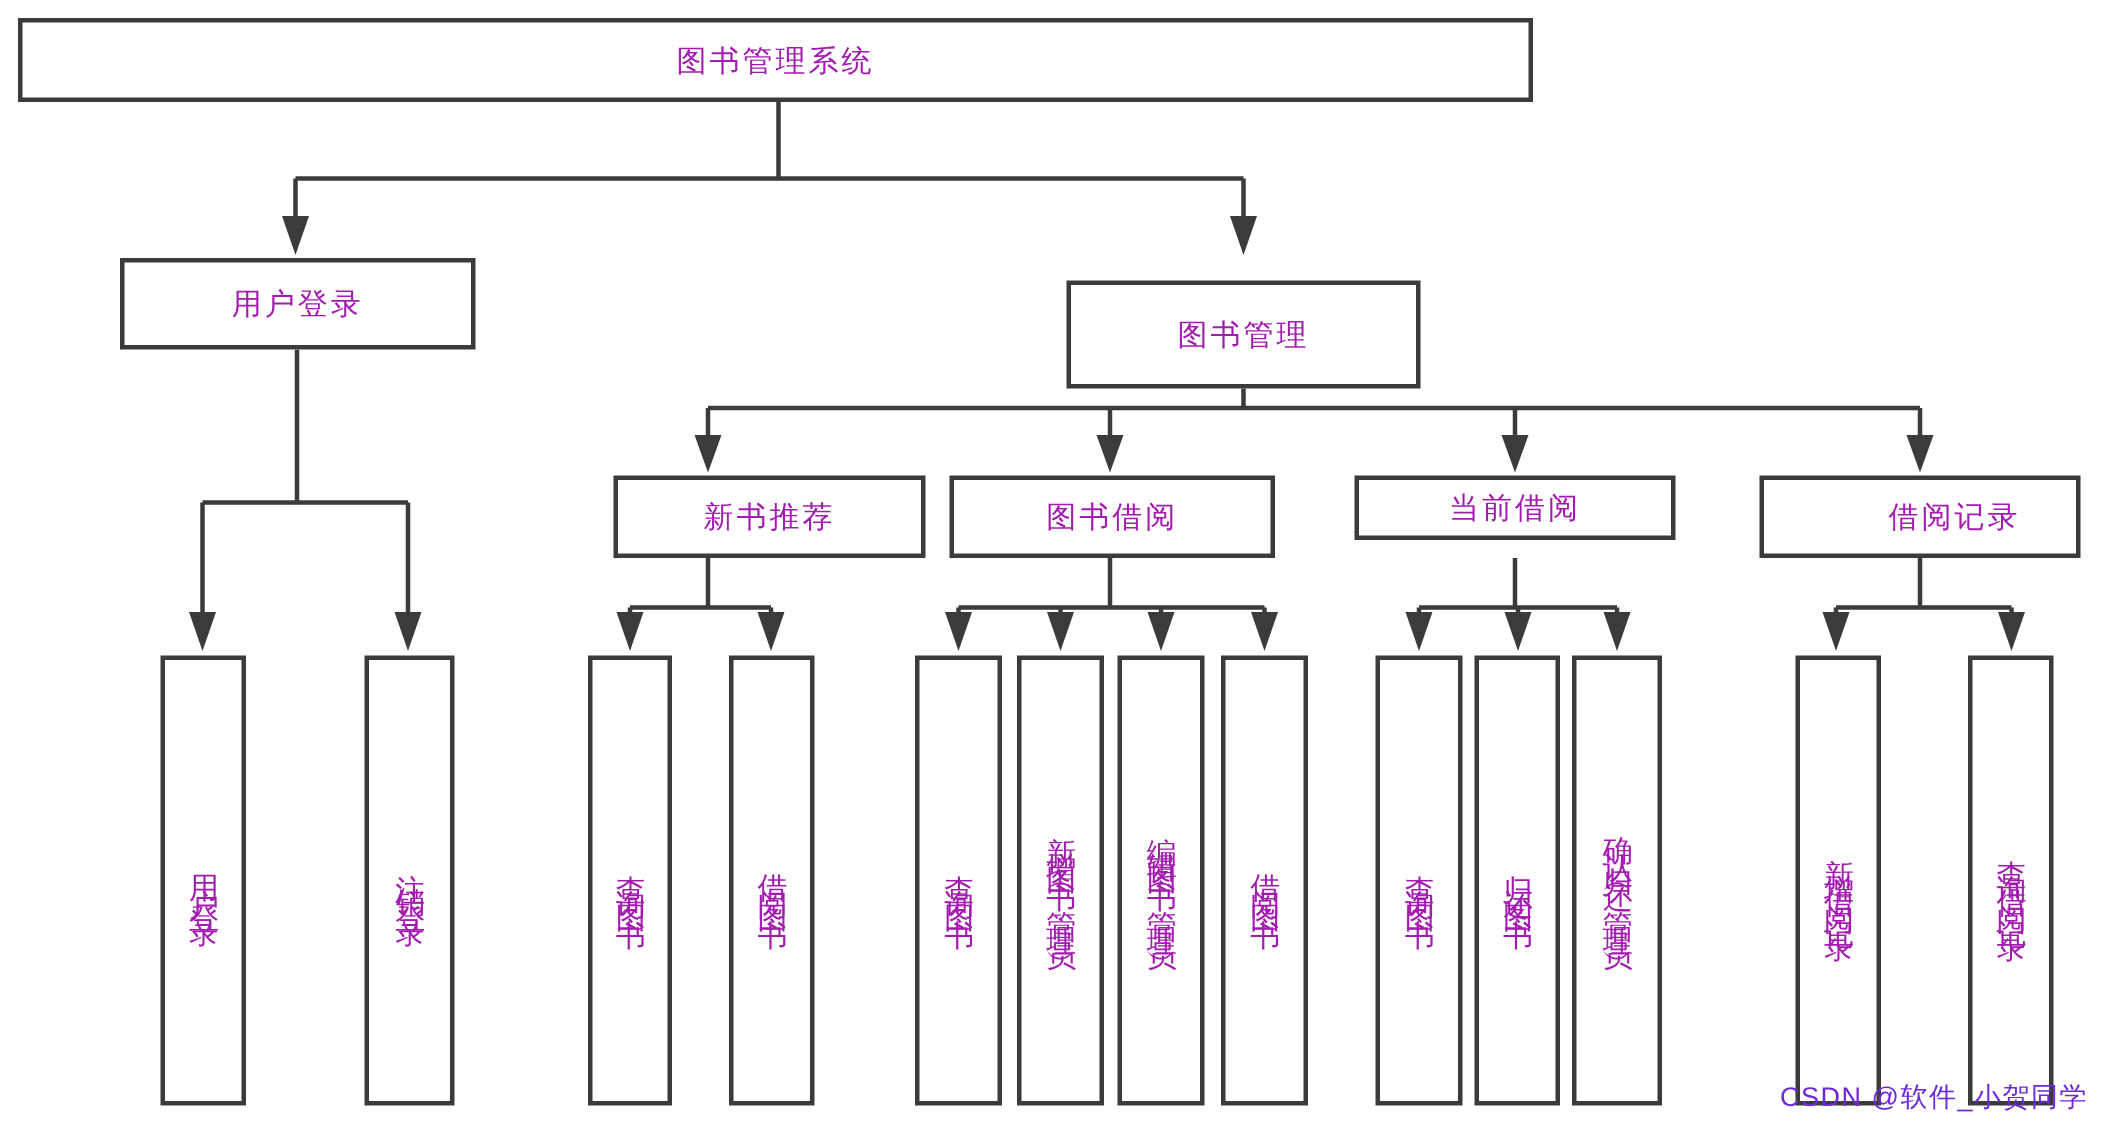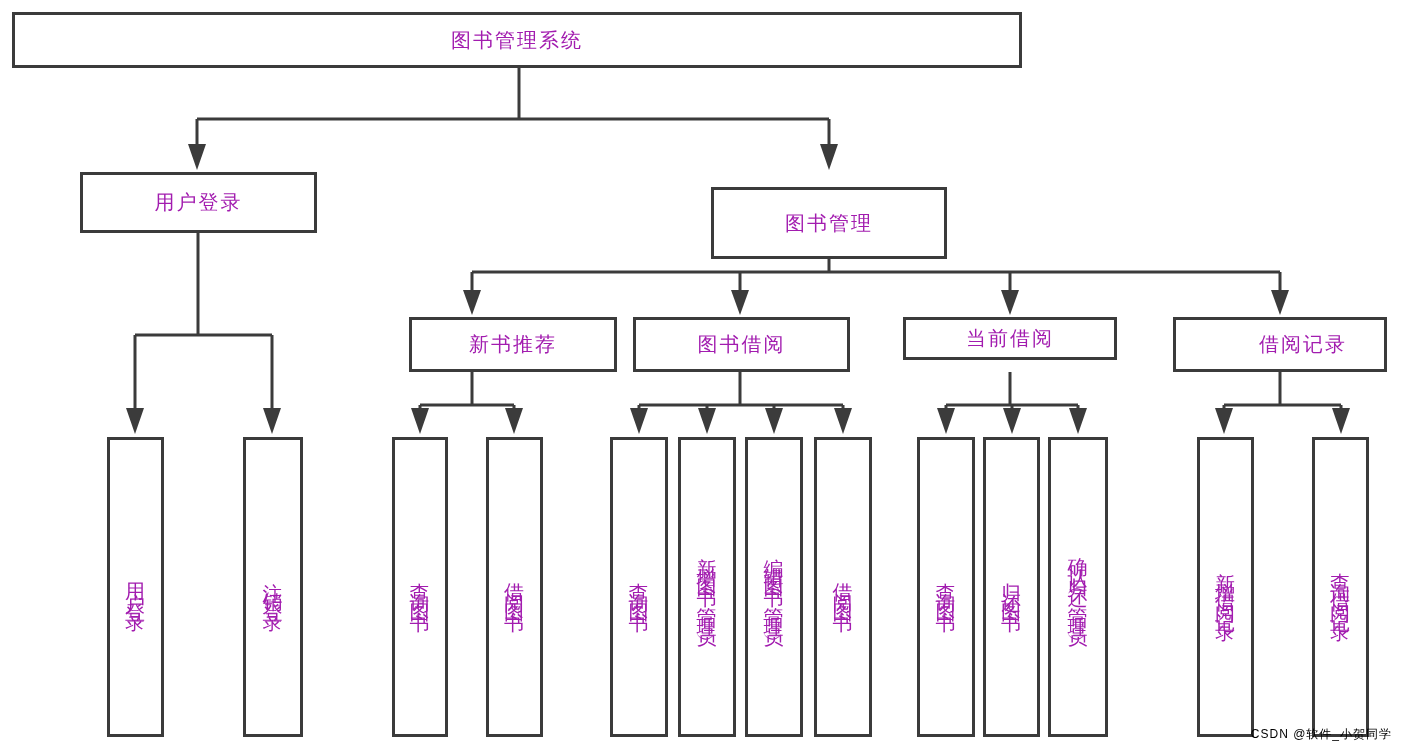--- a/index.html
+++ b/index.html
@@ -39,23 +39,23 @@
     writing-mode: vertical-rl;
     text-orientation: mixed;
     letter-spacing: 10px;
     line-height: 1;
     font-size: 20px;
   }
   .watermark {
     position: absolute;
     right: 13px;
     bottom: 4px;
-    font-size: 12px;
+    font-size: 18px;
     letter-spacing: 1px;
-    color: #000000;
+    color: #6d28d9;
     z-index: 5;
     white-space: nowrap;
     margin-left: 12px;
   }
   .edge-line   { stroke: #3b3b3b; stroke-width: 3; fill: none; }
   .edge-arrow  { fill: #3b3b3b; stroke: none; }
 </style>
 </head>
 <body>
 

